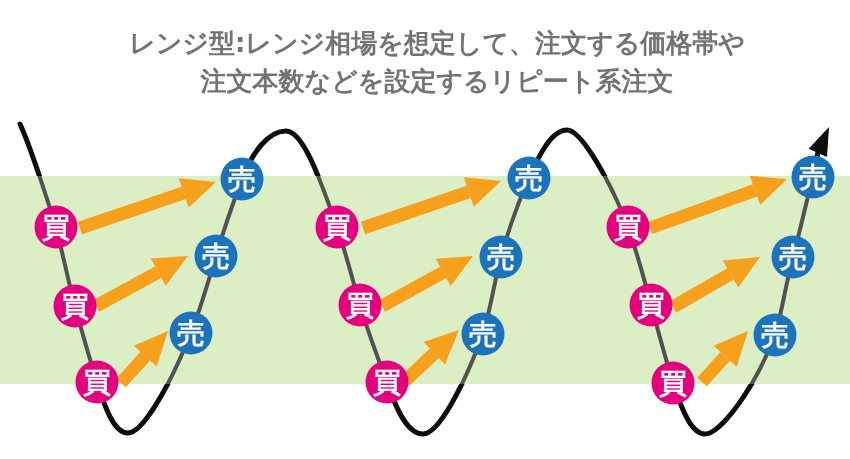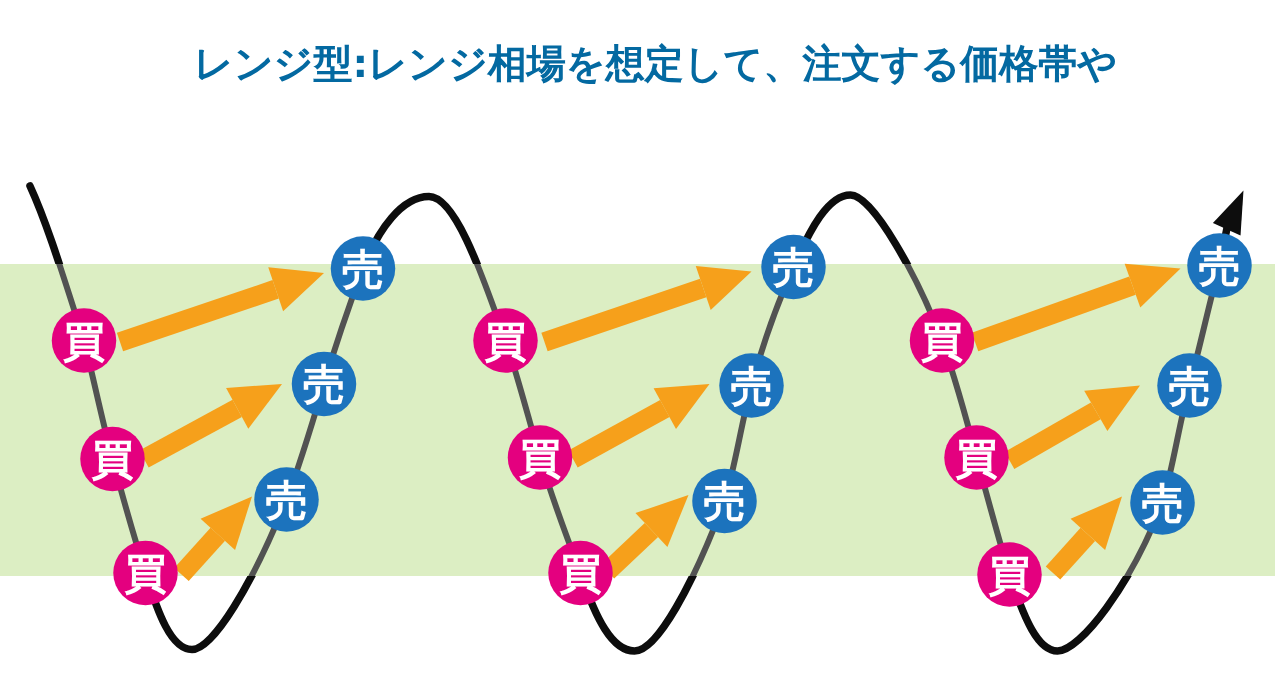--- a/index.html
+++ b/index.html
@@ -13,21 +13,21 @@
   }
   .title {
     position: absolute;
     top: 24px;
     left: 0;
     right: 0;
     text-align: center;
     font-weight: bold;
     font-size: 26px;
     line-height: 38px;
-    color: #0369a1;
+    color: #737373;
     padding-left: 24px;
   }
   .title div { white-space: nowrap; }
   svg.diagram {
     position: absolute;
     left: 0;
     top: 0;
   }
   .wave { fill: none; stroke-linecap: round; }
   .wave-out { stroke-width: 5px; }
@@ -40,20 +40,21 @@
     text-anchor: middle;
   }
 </style>
 </head>
 <body>
 
 <div class="page">
 
   <div class="title">
     <div>レンジ型:レンジ相場を想定して、注文する価格帯や</div>
+    <div>注文本数などを設定するリピート系注文</div>
   </div>
 
   <svg class="diagram" width="850" height="459" viewBox="0 0 850 459">
     <defs>
       <clipPath id="clip-band">
         <rect x="0" y="176" width="850" height="208"></rect>
       </clipPath>
       <clipPath id="clip-outside">
         <rect x="0" y="0" width="850" height="176"></rect>
         <rect x="0" y="384" width="850" height="75"></rect>

